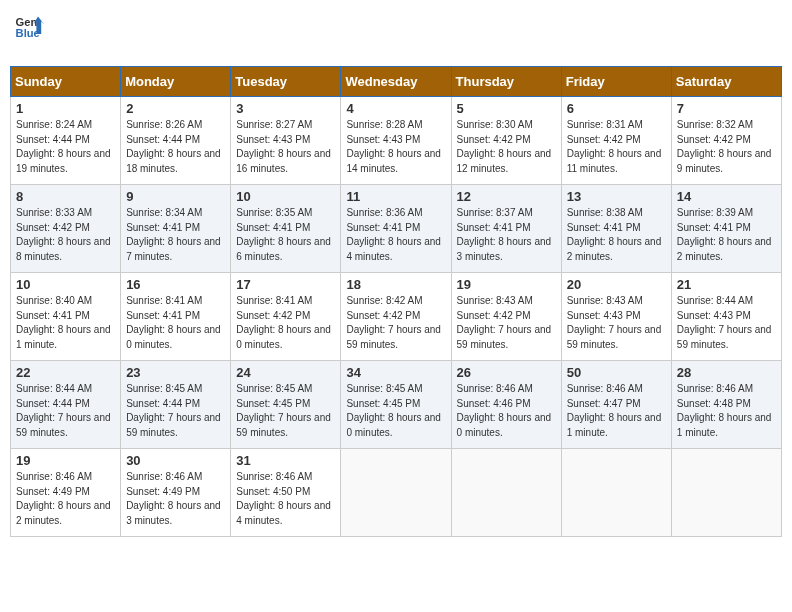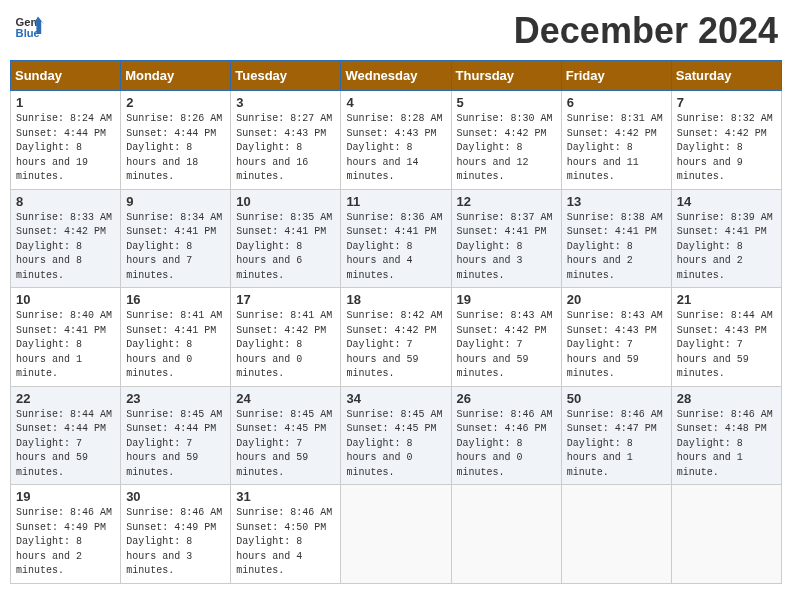--- a/index.html
+++ b/index.html
@@ -7,21 +7,21 @@
       font-family: Arial, sans-serif;
       background: #fff;
       width: 792px;
       min-height: 612px;
       padding: 10px;
     }
     .header {
       display: flex;
       justify-content: space-between;
       align-items: flex-start;
-      margin-bottom: 8px;
+      margin-bottom: 24px;
       padding: 0 4px;
     }
     .logo {
       display: flex;
       align-items: center;
       gap: 4px;
     }
     .logo-text {
       display: flex;
       flex-direction: column;
@@ -86,39 +86,37 @@
       height: 88px;
     }
     .day-num {
       font-size: 13px;
       font-weight: bold;
       margin-bottom: 2px;
     }
     .day-info {
       font-size: 10px;
       line-height: 1.45;
-      font-family: Liberation Mono, monospace;
     }
     .empty-cell {
       background: #f9f9f9;
     }
   </style>
 </head>
 <body>
 
 <div class="header">
   <div class="logo">
     <svg class="logo-icon" viewBox="0 0 40 40">
       <text x="2" y="20" font-size="14" font-weight="bold" fill="#333">Gen</text>
       <text x="2" y="34" font-size="14" font-weight="bold" fill="#2a6db5">Blue</text>
       <polygon points="30,8 38,18 34,14 34,30 28,30 28,14 24,18" fill="#2a6db5"></polygon>
     </svg>
   </div>
   <div class="title-area">
-    <div class="month-title">December 2024</div>
   </div>
 </div>
 
 <table>
   <thead>
     <tr>
     <th>Sunday</th>
         <th>Monday</th>
         <th>Tuesday</th>
         <th>Wednesday</th>

